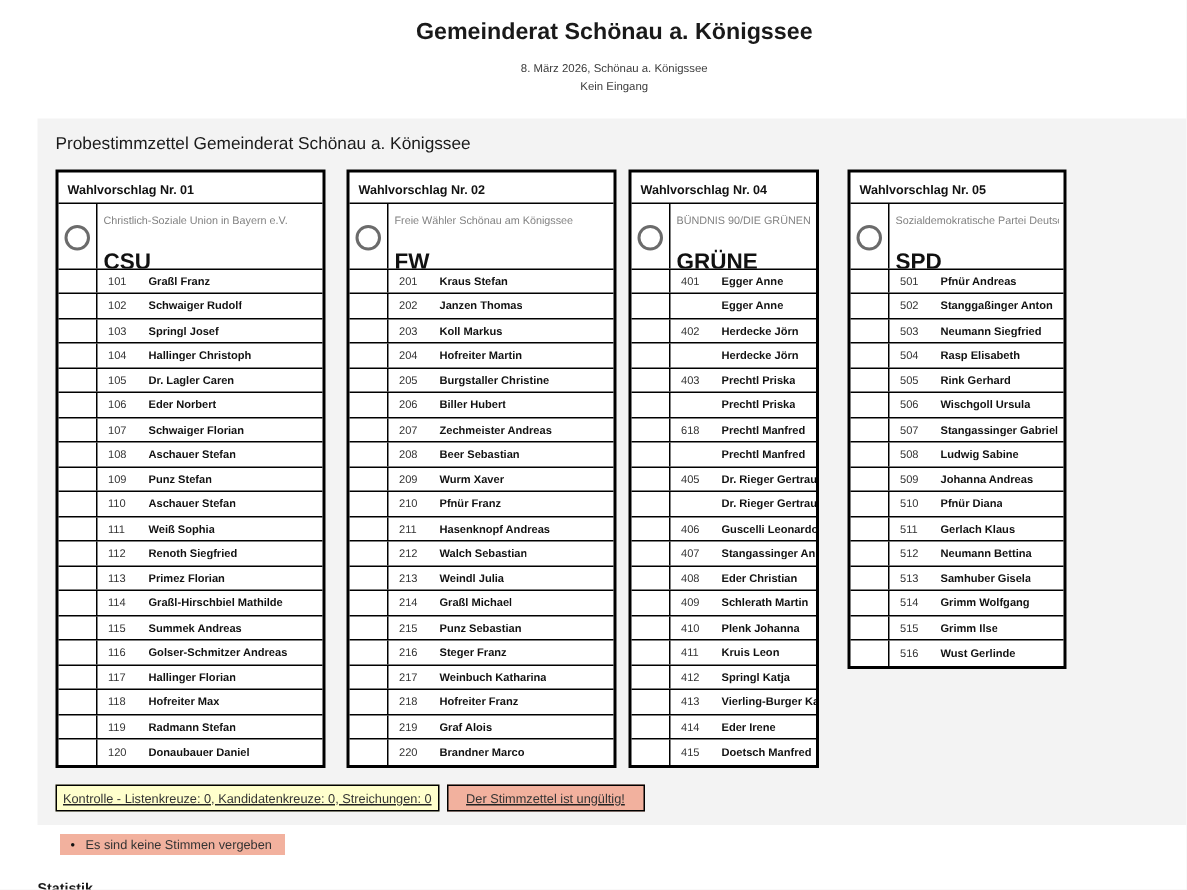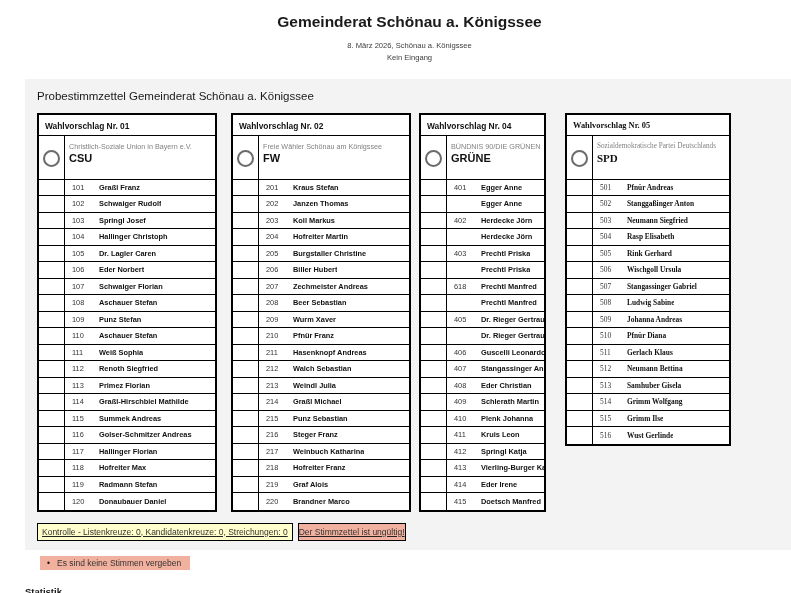--- a/index.html
+++ b/index.html
@@ -14,48 +14,48 @@
   .panel{
     margin:15px 0 0 25px;width:766px;box-sizing:border-box;
     background:var(--panel-bg,#f3f3f3);
     padding:9px 12px 9px 12px;
   }
   .pheading{font-size:11.5px;font-weight:normal;color:#1a1a1a;margin:2px 0 11px 0;}
   .cols{display:flex;align-items:flex-start;}
   .wcol{width:180px;border:2px solid #000;background:#fff;box-sizing:border-box;}
   .wcol:nth-child(2){margin-left:14px;}
   .wcol:nth-child(3){margin-left:8px;width:127px;}
-  .wcol:nth-child(4){margin-left:19px;width:166px;font-family:Liberation Serif, serif;}
+  .wcol:nth-child(4){margin-left:19px;width:146px;}
   .whead{
     font-size:8.4px;font-weight:bold;color:#111;
     padding:6px 0 0 6px;height:21px;box-sizing:border-box;
     border-bottom:1px solid #000;
   }
   .prow{display:flex;border-bottom:1px solid #000;height:44px;box-sizing:border-box;}
   .pcheck{width:25px;flex:none;border-right:1px solid #000;position:relative;}
   .circle{
     position:absolute;left:4px;top:14px;width:13px;height:13px;
     border:2px solid #6b6b6b;border-radius:50%;background:#fff;
   }
   .pinfo{padding:6px 3px 12px 4px;overflow:hidden;}
   .pname{font-size:7.2px;color:#828282;line-height:1.3;white-space:nowrap;overflow:hidden;}
-  .pabbr{font-size:11px;font-weight:bold;color:#111;margin-top:1px;}
+  .pabbr{font-size:15px;font-weight:bold;color:#111;margin-top:15px;}
   .crow{display:flex;align-items:center;height:16.5px;box-sizing:border-box;border-bottom:1px solid #000;}
   .crow:last-child{border-bottom:none;}
   .ccheck{width:25px;flex:none;align-self:stretch;border-right:1px solid #000;}
   .cnum{width:24px;flex:none;padding-left:7px;font-size:7.4px;color:#333;}
   .cname{font-size:7.4px;font-weight:bold;color:#111;padding-left:3px;white-space:nowrap;overflow:hidden;}
   .controls{display:flex;align-items:flex-start;margin-top:11px;text-decoration:underline;}
   .ctrlbox{
     border:1px solid #000;background:var(--control-bg,#ffffcc);
     font-size:8.5px;color:#333;padding:3px 4px;
   }
   .invalidbox{
     border:1px solid #000;background:var(--invalid-bg,#f2b19e);
-    font-size:8.5px;color:#333;padding:3px 0;margin-left:5px;
+    font-size:8.5px;color:#333;padding:3px 12px;margin-left:5px;
   }
   .hintline{
     margin:6px 0 0 40px;display:inline-block;
     background:var(--invalid-bg,#f2b19e);
     font-size:8.5px;color:#333;padding:2px 9px 2px 7px;
   }
   .hintline .bullet{margin-right:7px;font-size:8.5px;color:#111;}
   .stat{margin:16px 0 0 25px;font-size:9.5px;font-weight:bold;color:#1a1a1a;}
 </style>
 </head>

